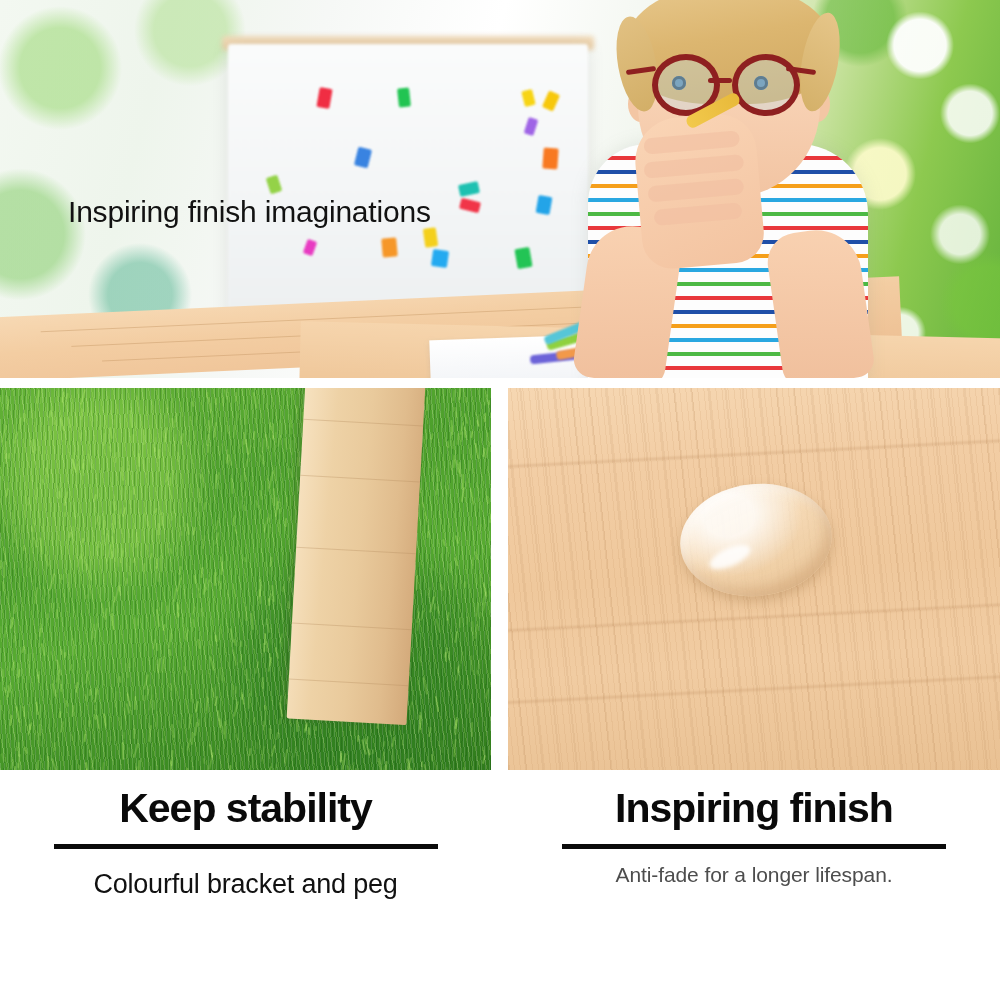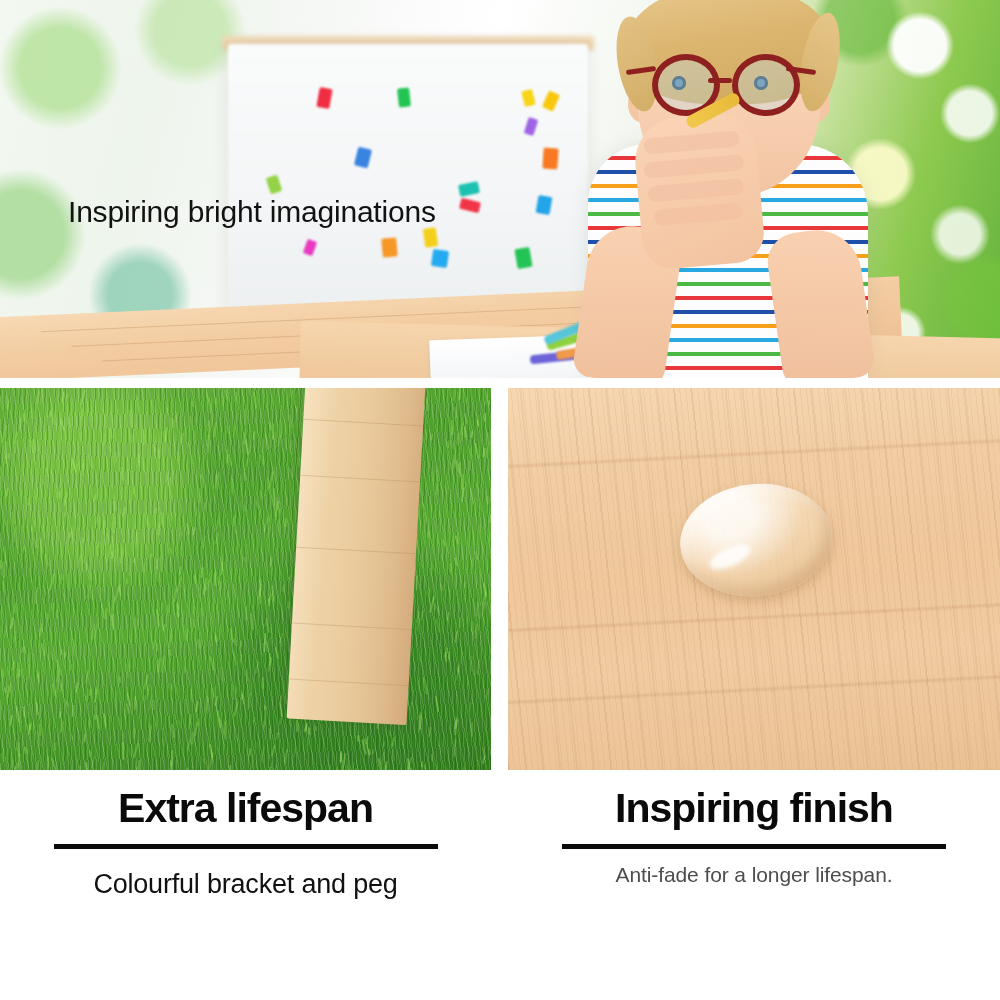--- a/index.html
+++ b/index.html
@@ -225,21 +225,21 @@
       <div class="mouth"></div>
       <div class="hands">
         <div class="finger" style="left:10px;top:18px;width:96px;"></div>
         <div class="finger" style="left:8px;top:42px;width:100px;"></div>
         <div class="finger" style="left:10px;top:66px;width:96px;"></div>
         <div class="finger" style="left:14px;top:90px;width:88px;"></div>
       </div>
       <div class="crayon-held"></div>
     </div>
 
-    <div class="hero-sub">Inspiring bright imaginations</div>
+    <div class="hero-sub">Inspiring finish imaginations</div>
   </div>
 
   <div class="panel-img panel-left">
     <div class="grass"></div>
     <div id="tuft-layer">
         <div class="grass-tuft" style="left: 275.348px; top: 44.1114px; height: 11.3754px; opacity: 0.301989; transform: rotate(-1.93086deg);"></div>
         <div class="grass-tuft" style="left: 38.572px; top: 335.729px; height: 11.583px; opacity: 0.47471; transform: rotate(-3.03199deg);"></div>
         <div class="grass-tuft" style="left: 383.596px; top: 251.143px; height: 8.69771px; opacity: 0.218291; transform: rotate(-0.0492627deg);"></div>
         <div class="grass-tuft" style="left: 329.935px; top: 60.3474px; height: 8.05601px; opacity: 0.4602; transform: rotate(-0.433308deg);"></div>
         <div class="grass-tuft" style="left: 24.5858px; top: 358.744px; height: 7.2906px; opacity: 0.664943; transform: rotate(-12.894deg);"></div>
@@ -1152,21 +1152,21 @@
   <div class="panel-img panel-right">
     <div class="wood"></div>
     <div class="wood-line" style="top:64px;transform:rotate(-3deg);"></div>
     <div class="wood-line" style="top:228px;transform:rotate(-3deg);"></div>
     <div class="wood-line" style="top:300px;transform:rotate(-3deg);"></div>
     <div class="droplet"></div>
     <div class="droplet-hi"></div>
   </div>
 
   <div class="caption caption-left">
-    <div class="cap-title">Extra lifespan</div>
+    <div class="cap-title">Keep stability</div>
     <div class="cap-rule cap-rule-l"></div>
     <div class="cap-sub">Colourful bracket and peg</div>
   </div>
 
   <div class="caption caption-right">
     <div class="cap-title">Inspiring finish</div>
     <div class="cap-rule cap-rule-r"></div>
     <div class="cap-note">Anti-fade for a longer lifespan.</div>
   </div>
 

